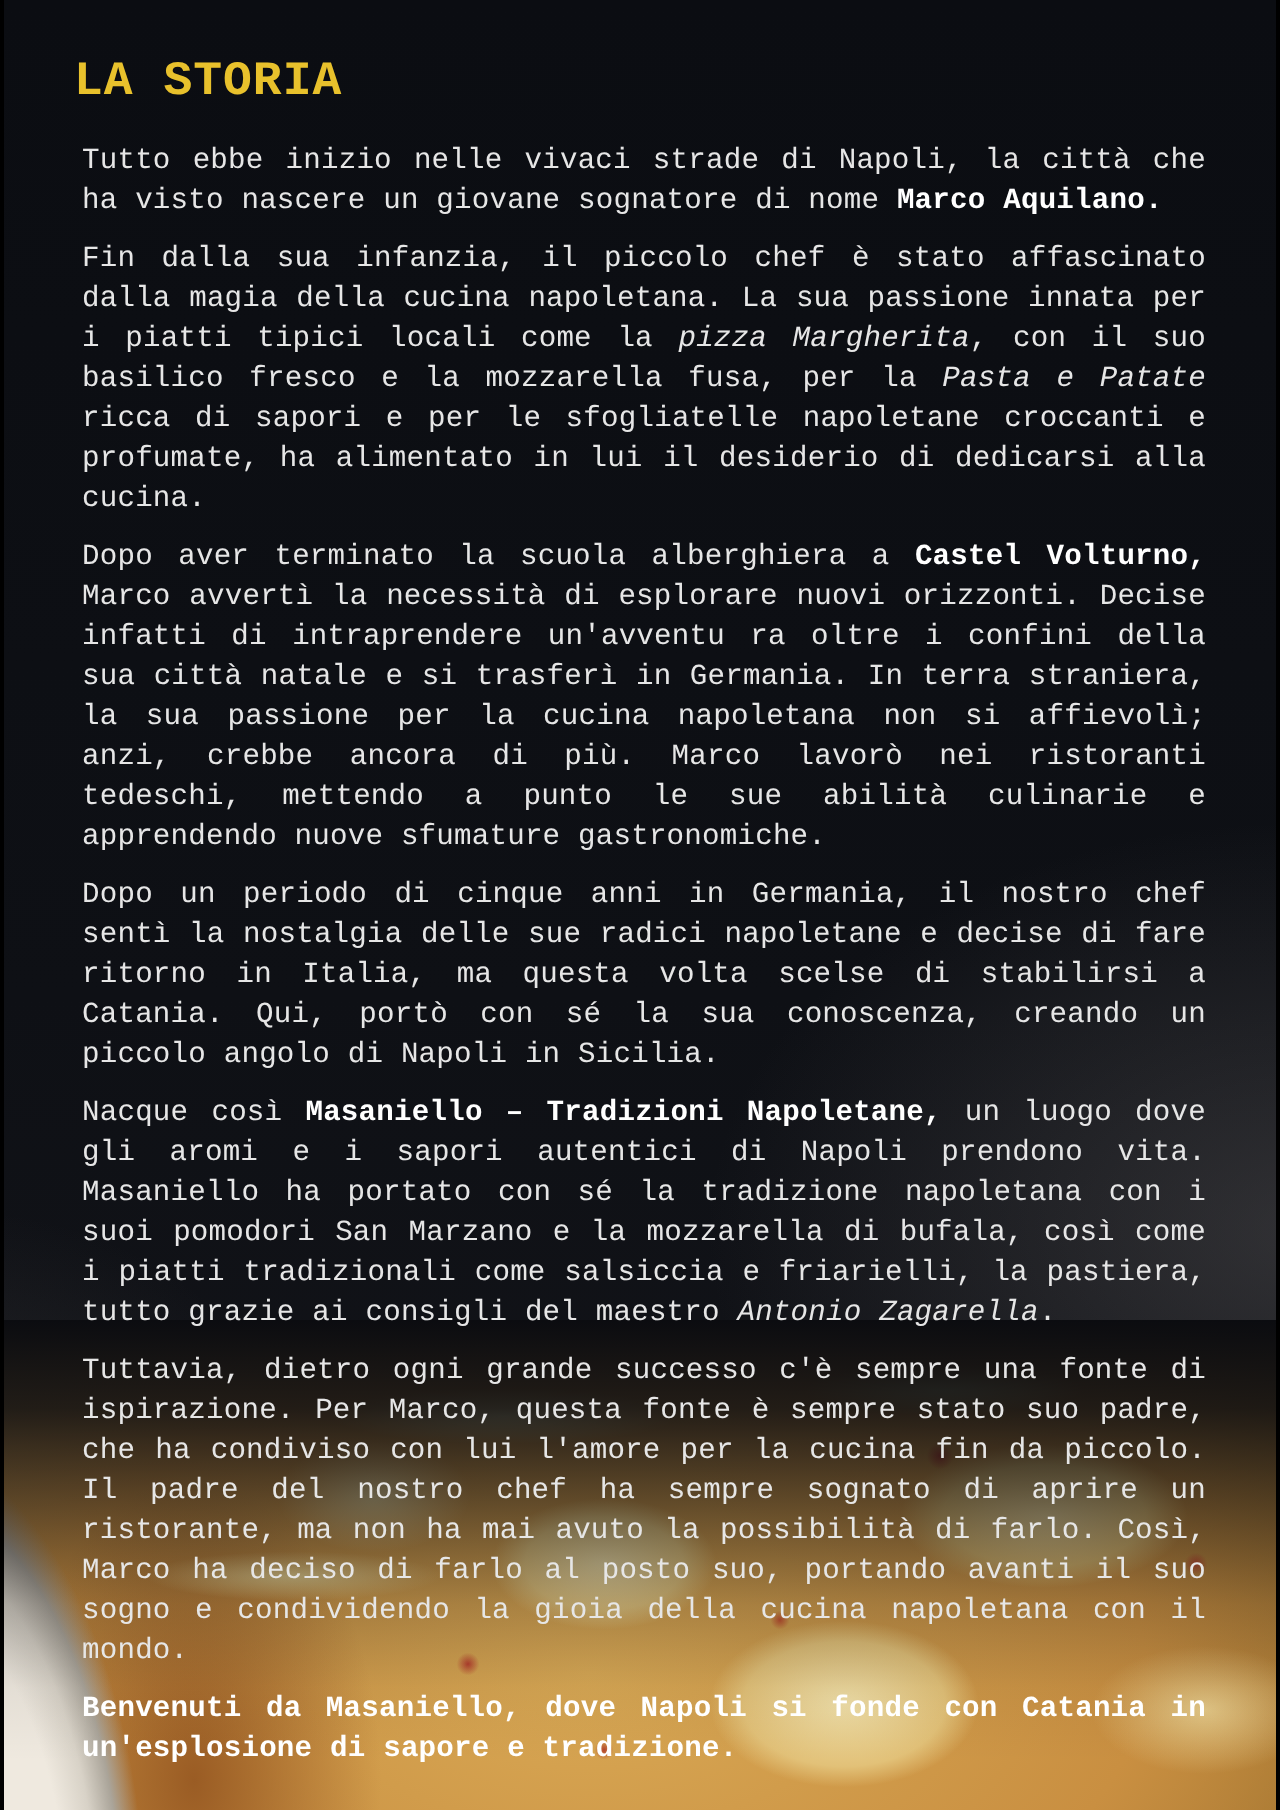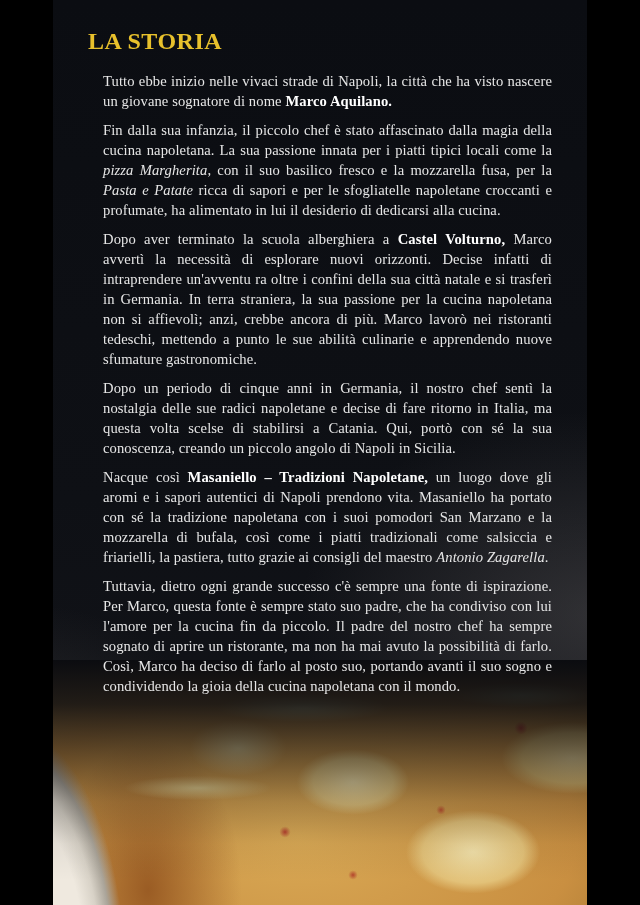--- a/index.html
+++ b/index.html
@@ -1,21 +1,21 @@
 <!DOCTYPE html>
 <html><head>
 <meta charset="utf-8">
 <style>
   html,body{margin:0;padding:0;background:#000;}
   .page{
     position:relative;
-    width:534px;height:905px;
+    width:636px;height:905px;
     margin:0 auto;
     overflow:hidden;
-    font-family:Liberation Serif, serif;
+    font-family:Liberation Mono, monospace;
     background:
       radial-gradient(ellipse 480px 330px at 102% 68%, rgba(118,114,114,0.32), rgba(118,114,114,0) 62%),
       radial-gradient(ellipse 300px 230px at -5% 82%, rgba(125,120,112,0.20), rgba(125,120,112,0) 60%),
       linear-gradient(180deg,#0b0d12 0%,#0e1015 55%,#14151a 100%);
   }
   
   .photo{
     position:absolute;left:0;right:0;bottom:0;height:245px;
     background:
       
@@ -58,21 +58,21 @@
   .content{
     position:relative;z-index:2;
     padding:28px 35px 0 35px;
   }
   .title{
     margin:0 0 16px 0;
     font-size:24px;font-weight:700;letter-spacing:0.5px;
     color:#E8C12C;
   }
   .para{
-    margin:0 0 9px 15px;
+    margin:0 0 9px 4px;
     font-size:14.6px;line-height:20px;
     text-align:justify;
     color:#E6E6E6;
     letter-spacing:0.1px;
   }
   .para span.b{font-weight:700;color:#FFFFFF;}
   .para span.i{font-style:italic;}
 </style>
 </head>
 <body>
@@ -85,16 +85,17 @@
 
   <div class="content">
     <h1 class="title">LA STORIA</h1>
     <div id="paragraphs">
         <p class="para"><span>Tutto ebbe inizio nelle vivaci strade di Napoli, la città che ha visto nascere un giovane sognatore di nome </span><span class="b">Marco Aquilano.</span></p>
         <p class="para"><span>Fin dalla sua infanzia, il piccolo chef è stato affascinato dalla magia della cucina napoletana. La sua passione innata per i piatti tipici locali come la </span><span class="i">pizza Margherita</span><span>, con il suo basilico fresco e la mozzarella fusa, per la </span><span class="i">Pasta e Patate</span><span> ricca di sapori e per le sfogliatelle napoletane croccanti e profumate, ha alimentato in lui il desiderio di dedicarsi alla cucina.</span></p>
         <p class="para"><span>Dopo aver terminato la scuola alberghiera a </span><span class="b">Castel Volturno,</span><span>  Marco avvertì la necessità di esplorare nuovi orizzonti.  Decise infatti di intraprendere un'avventu ra oltre i confini della sua città natale e si trasferì in Germania.  In terra straniera, la sua passione per la cucina napoletana non si affievolì; anzi, crebbe ancora di più. Marco lavorò nei ristoranti tedeschi, mettendo a punto le sue abilità culinarie e apprendendo nuove sfumature gastronomiche.</span></p>
         <p class="para"><span>Dopo un periodo di cinque anni in Germania, il nostro chef sentì la nostalgia delle sue radici napoletane e decise di fare ritorno in Italia, ma questa volta scelse di stabilirsi a Catania. Qui, portò con sé la sua conoscenza, creando un piccolo angolo di Napoli in Sicilia.</span></p>
         <p class="para"><span>Nacque così </span><span class="b">Masaniello – Tradizioni Napoletane,</span><span> un luogo dove gli aromi e i sapori autentici di Napoli prendono vita. Masaniello ha portato con sé la tradizione napoletana con i suoi pomodori San Marzano e la mozzarella di bufala, così come i piatti tradizionali come salsiccia e friarielli, la pastiera, tutto grazie ai consigli del maestro </span><span class="i">Antonio Zagarella</span><span>.</span></p>
         <p class="para"><span>Tuttavia, dietro ogni grande successo c'è sempre una fonte di ispirazione.  Per Marco, questa fonte è sempre stato suo padre, che ha condiviso con lui l'amore per la cucina fin da piccolo. Il padre del nostro chef ha sempre sognato di aprire un ristorante, ma non ha mai avuto la possibilità di farlo. Così, Marco ha deciso di farlo al posto suo, portando avanti il suo sogno e condividendo la gioia  della cucina napoletana con il mondo.</span></p>
+        <p class="para"><span class="b">Benvenuti da Masaniello, dove Napoli si fonde con Catania in  un'esplosione di sapore e tradizione.</span></p>
       </div>
   </div>
 
 </div>
 
 </body></html>

